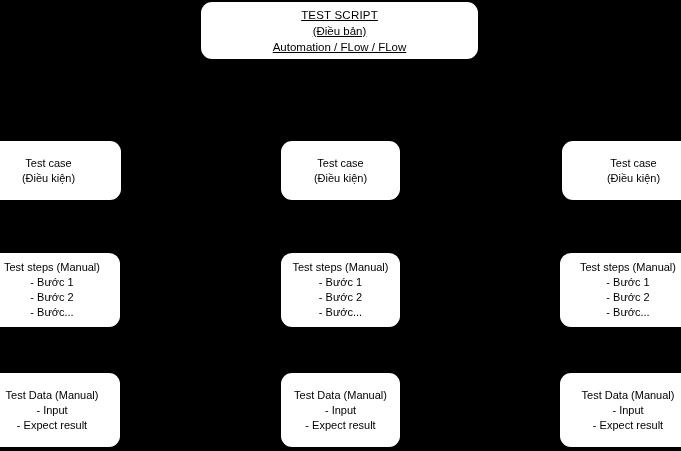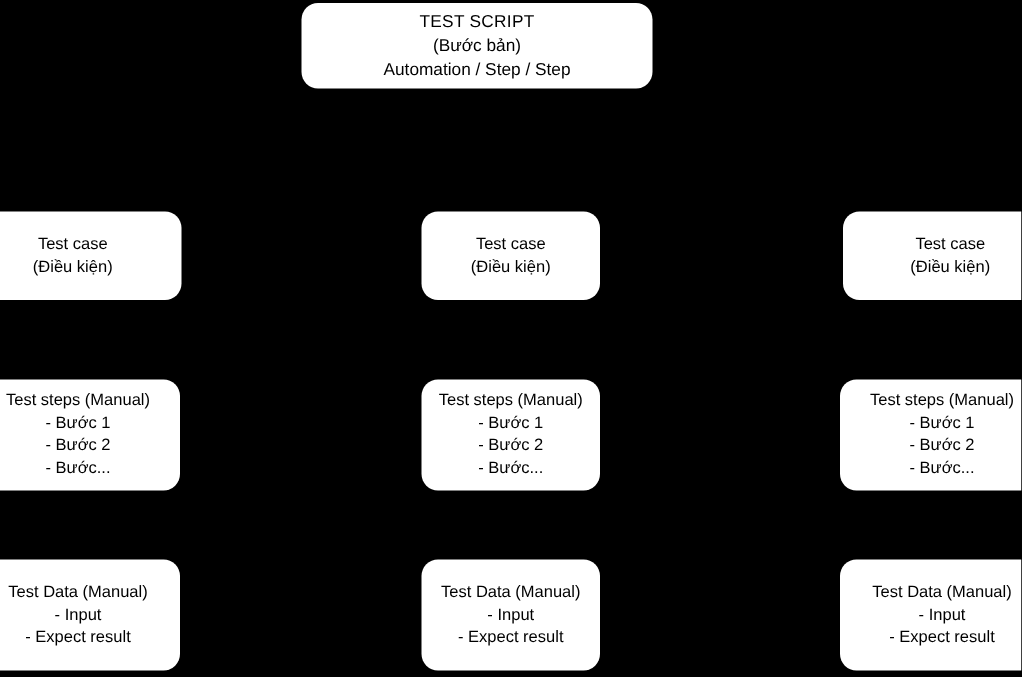--- a/index.html
+++ b/index.html
@@ -50,24 +50,24 @@
   }
   .node.listbox .line.item {
     text-align: center;
   }
 </style>
 </head>
 <body>
 
 <div id="canvas">
 
-  <div class="node script" style="left:201px; top:2px; width:234px; height:57px;">
+  <div class="node script" style="left:201px; top:2px; width:277px; height:57px;text-decoration:underline;">
     <span class="line title">TEST SCRIPT</span>
-    <span class="line">(Bước bản)</span>
-    <span class="line">Automation / Step / Step</span>
+    <span class="line">(Điều bản)</span>
+    <span class="line">Automation / FLow / FLow</span>
   </div>
 
   <div class="node" style="left:-24px; top:141px; width:145px; height:59px;">
     <span class="line">Test case</span>
     <span class="line">(Điều kiện)</span>
   </div>
 
   <div class="node" style="left:281px; top:141px; width:119px; height:59px;">
     <span class="line">Test case</span>
     <span class="line">(Điều kiện)</span>

